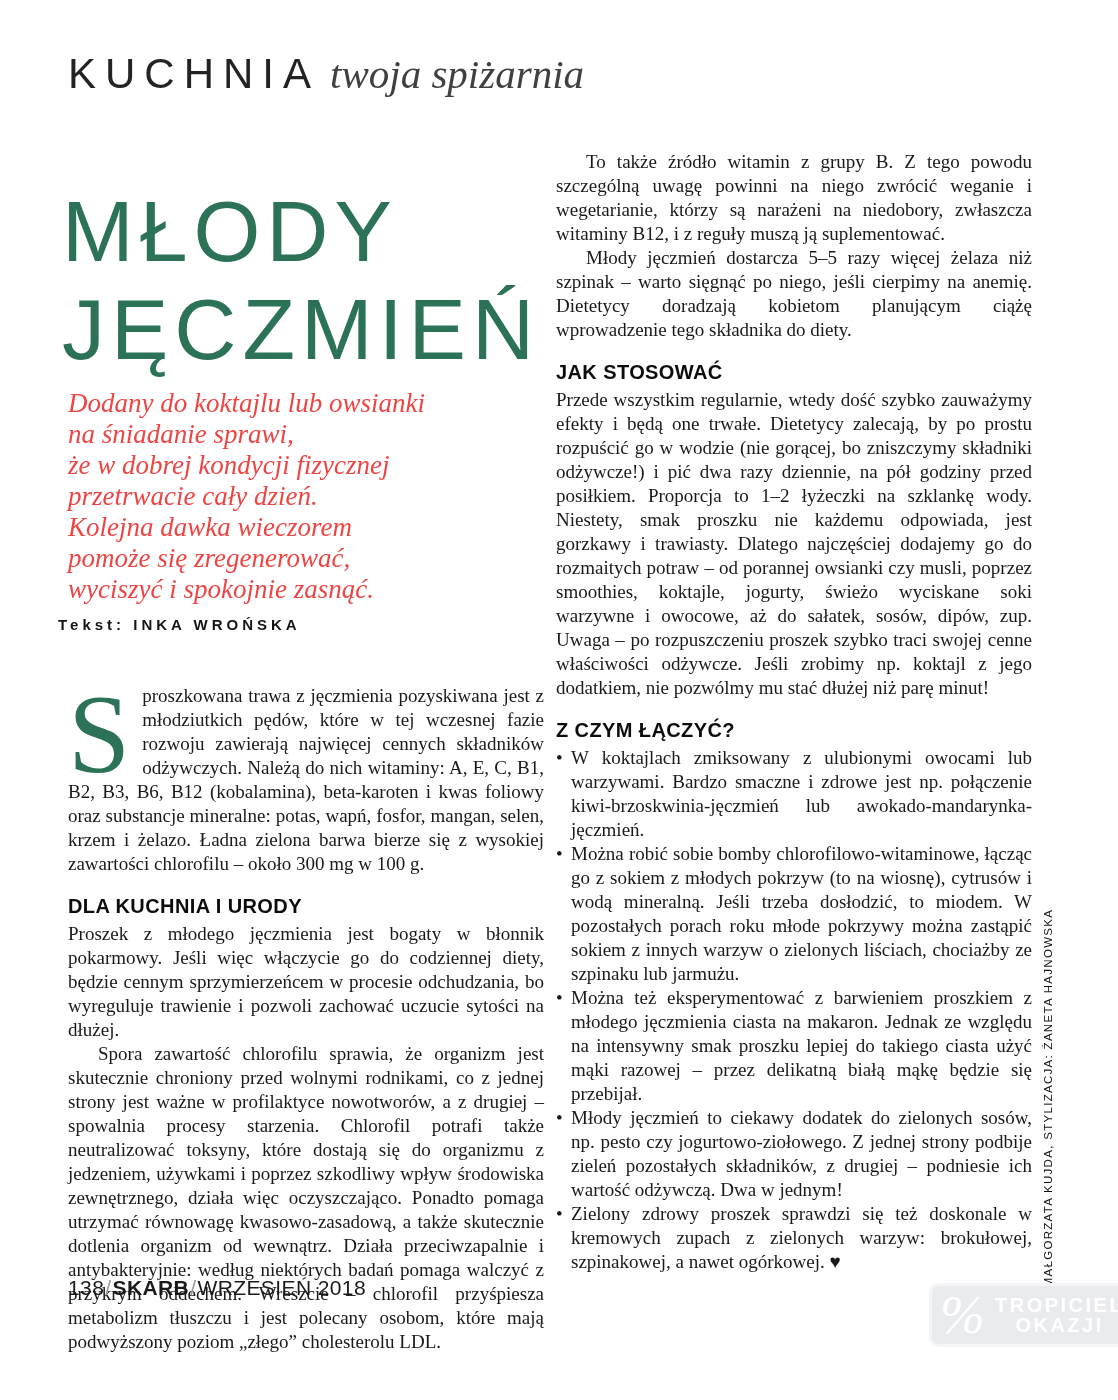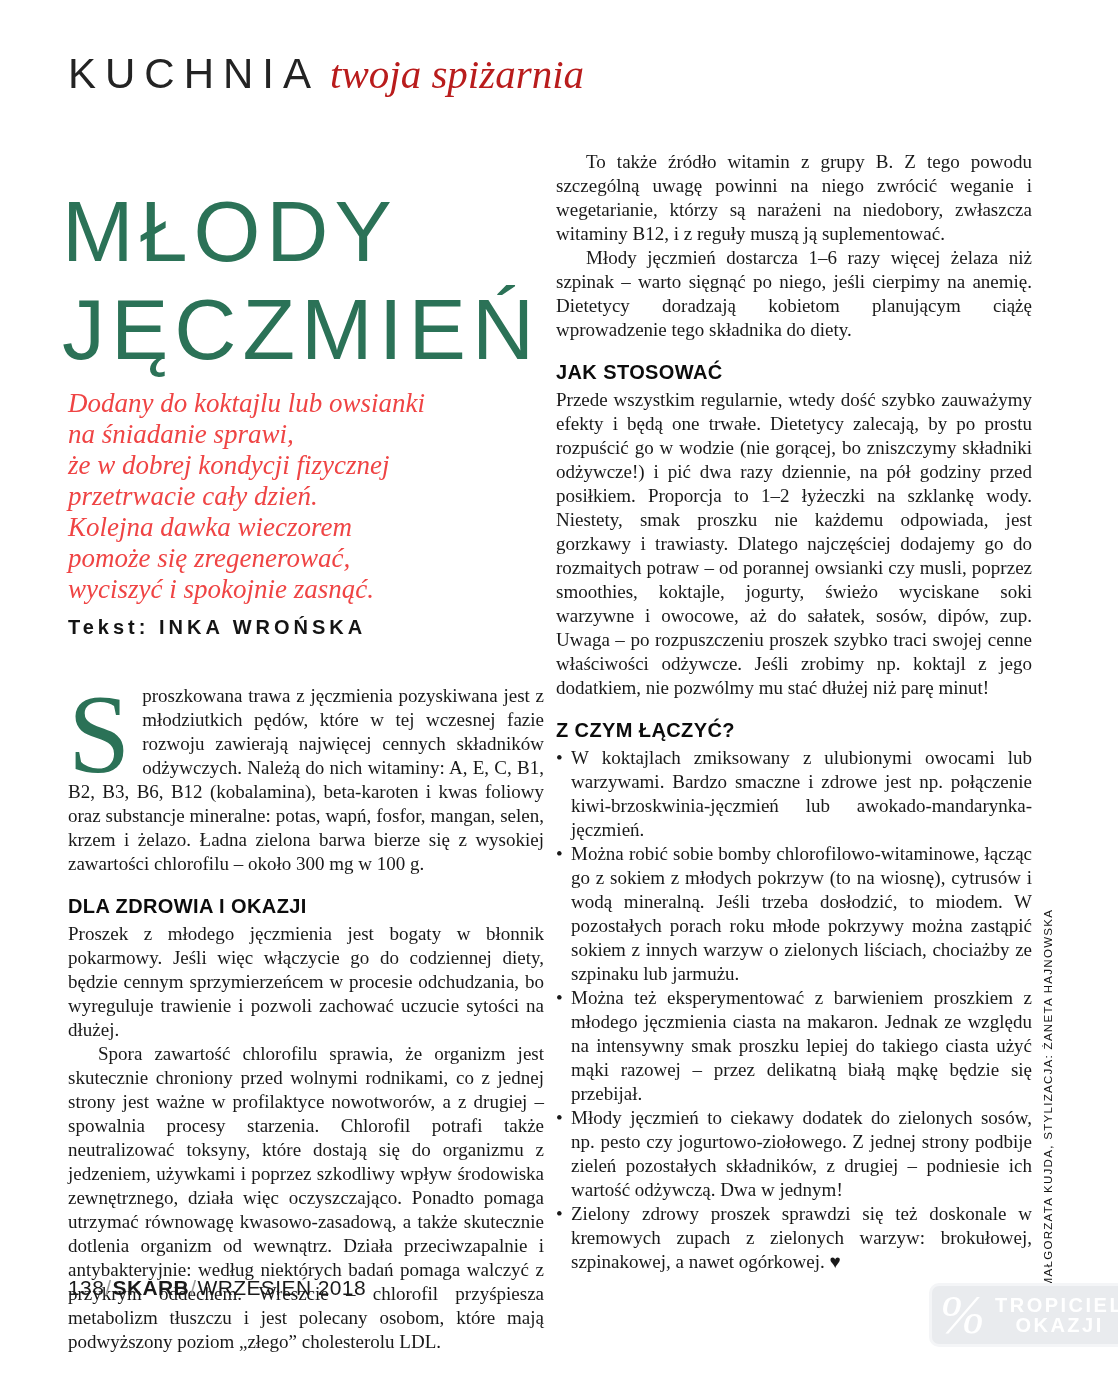--- a/index.html
+++ b/index.html
@@ -19,21 +19,21 @@
     font-family: "Liberation Sans", sans-serif;
     font-weight: 300;
     font-size: 42px;
     letter-spacing: 9px;
     color: #232323;
   }
   .kicker-script {
     font-family: "Liberation Serif", serif;
     font-style: italic;
     font-size: 41px;
-    color: #b91c1c;
+    color: #404040;
     margin-left: 10px;
   }
 
   
   .title {
     position: absolute; left: 62px; top: 182px;
     font-family: "Liberation Sans", sans-serif;
     font-weight: 100;
     font-size: 86px;
     line-height: 98px;
@@ -46,24 +46,24 @@
     position: absolute; left: 68px; top: 388px; width: 470px;
     font-family: "Liberation Serif", serif;
     font-style: italic;
     font-size: 27px;
     line-height: 31px;
     color: #ef4444;
     white-space: pre-line;
   }
 
   .byline {
-    position: absolute; left: 68px; top: 616px;
+    position: absolute; left: 58px; top: 616px;
     font-family: "Liberation Sans", sans-serif;
     font-weight: 700;
-    font-size: 20px;
+    font-size: 15px;
     letter-spacing: 4px;
     color: #141414;
   }
 
   
   .col {
     position: absolute;
     width: 476px;
     font-size: 19px;
     line-height: 24px;
@@ -171,28 +171,28 @@
 że w dobrej kondycji fizycznej
 przetrwacie cały dzień.
 Kolejna dawka wieczorem
 pomoże się zregenerować,
 wyciszyć i spokojnie zasnąć.</div>
 
   <div class="byline">Tekst: INKA WROŃSKA</div>
 
   <div class="col col-left">
     <p><span class="dropcap">S</span><span>proszkowana trawa z jęczmienia pozyskiwana jest z młodziutkich pędów, które w tej wczesnej fazie rozwoju zawierają najwięcej cennych składników odżywczych. Należą do nich witaminy: A, E, C, B1, B2, B3, B6, B12 (kobalamina), beta-karoten i kwas foliowy oraz substancje mineralne: potas, wapń, fosfor, mangan, selen, krzem i żelazo. Ładna zielona barwa bierze się z wysokiej zawartości chlorofilu – około 300 mg w 100 g.</span></p>
-    <h2 class="section">DLA ZDROWIA I OKAZJI</h2>
+    <h2 class="section">DLA KUCHNIA I URODY</h2>
     <p>Proszek z młodego jęczmienia jest bogaty w błonnik pokarmowy. Jeśli więc włączycie go do codziennej diety, będzie cennym sprzymierzeńcem w procesie odchudzania, bo wyreguluje trawienie i pozwoli zachować uczucie sytości na dłużej.</p>
     <p class="indent">Spora zawartość chlorofilu sprawia, że organizm jest skutecznie chroniony przed wolnymi rodnikami, co z jednej strony jest ważne w profilaktyce nowotworów, a z drugiej – spowalnia procesy starzenia. Chlorofil potrafi także neutralizować toksyny, które dostają się do organizmu z jedzeniem, używkami i poprzez szkodliwy wpływ środowiska zewnętrznego, działa więc oczyszczająco. Ponadto pomaga utrzymać równowagę kwasowo-zasadową, a także skutecznie dotlenia organizm od wewnątrz. Działa przeciwzapalnie i antybakteryjnie: według niektórych badań pomaga walczyć z przykrym oddechem. Wreszcie – chlorofil przyśpiesza metabolizm tłuszczu i jest polecany osobom, które mają podwyższony poziom „złego” cholesterolu LDL.</p>
   </div>
 
   <div class="col col-right">
     <p class="indent">To także źródło witamin z grupy B. Z tego powodu szczególną uwagę powinni na niego zwrócić weganie i wegetarianie, którzy są narażeni na niedobory, zwłaszcza witaminy B12, i z reguły muszą ją suplementować.</p>
-    <p class="indent">Młody jęczmień dostarcza 1–6 razy więcej żelaza niż szpinak – warto sięgnąć po niego, jeśli cierpimy na anemię. Dietetycy doradzają kobietom planującym ciążę wprowadzenie tego składnika do diety.</p>
+    <p class="indent">Młody jęczmień dostarcza 5–5 razy więcej żelaza niż szpinak – warto sięgnąć po niego, jeśli cierpimy na anemię. Dietetycy doradzają kobietom planującym ciążę wprowadzenie tego składnika do diety.</p>
     <h2 class="section">JAK STOSOWAĆ</h2>
     <p>Przede wszystkim regularnie, wtedy dość szybko zauważymy efekty i będą one trwałe. Dietetycy zalecają, by po prostu rozpuścić go w wodzie (nie gorącej, bo zniszczymy składniki odżywcze!) i pić dwa razy dziennie, na pół godziny przed posiłkiem. Proporcja to 1–2 łyżeczki na szklankę wody. Niestety, smak proszku nie każdemu odpowiada, jest gorzkawy i trawiasty. Dlatego najczęściej dodajemy go do rozmaitych potraw – od porannej owsianki czy musli, poprzez smoothies, koktajle, jogurty, świeżo wyciskane soki warzywne i owocowe, aż do sałatek, sosów, dipów, zup. Uwaga – po rozpuszczeniu proszek szybko traci swojej cenne właściwości odżywcze. Jeśli zrobimy np. koktajl z jego dodatkiem, nie pozwólmy mu stać dłużej niż parę minut!</p>
     <h2 class="section">Z CZYM ŁĄCZYĆ?</h2>
     <ul class="bullets">
       <li>W koktajlach zmiksowany z ulubionymi owocami lub warzywami. Bardzo smaczne i zdrowe jest np. połączenie kiwi-brzoskwinia-jęczmień lub awokado-mandarynka-jęczmień.</li>
       <li>Można robić sobie bomby chlorofilowo-witaminowe, łącząc go z sokiem z młodych pokrzyw (to na wiosnę), cytrusów i wodą mineralną. Jeśli trzeba dosłodzić, to miodem. W pozostałych porach roku młode pokrzywy można zastąpić sokiem z innych warzyw o zielonych liściach, chociażby ze szpinaku lub jarmużu.</li>
       <li>Można też eksperymentować z barwieniem proszkiem z młodego jęczmienia ciasta na makaron. Jednak ze względu na intensywny smak proszku lepiej do takiego ciasta użyć mąki razowej – przez delikatną białą mąkę będzie się przebijał.</li>
       <li>Młody jęczmień to ciekawy dodatek do zielonych sosów, np. pesto czy jogurtowo-ziołowego. Z jednej strony podbije zieleń pozostałych składników, z drugiej – podniesie ich wartość odżywczą. Dwa w jednym!</li>
       <li>Zielony zdrowy proszek sprawdzi się też doskonale w kremowych zupach z zielonych warzyw: brokułowej, szpinakowej, a nawet ogórkowej. ♥</li>
     </ul>

